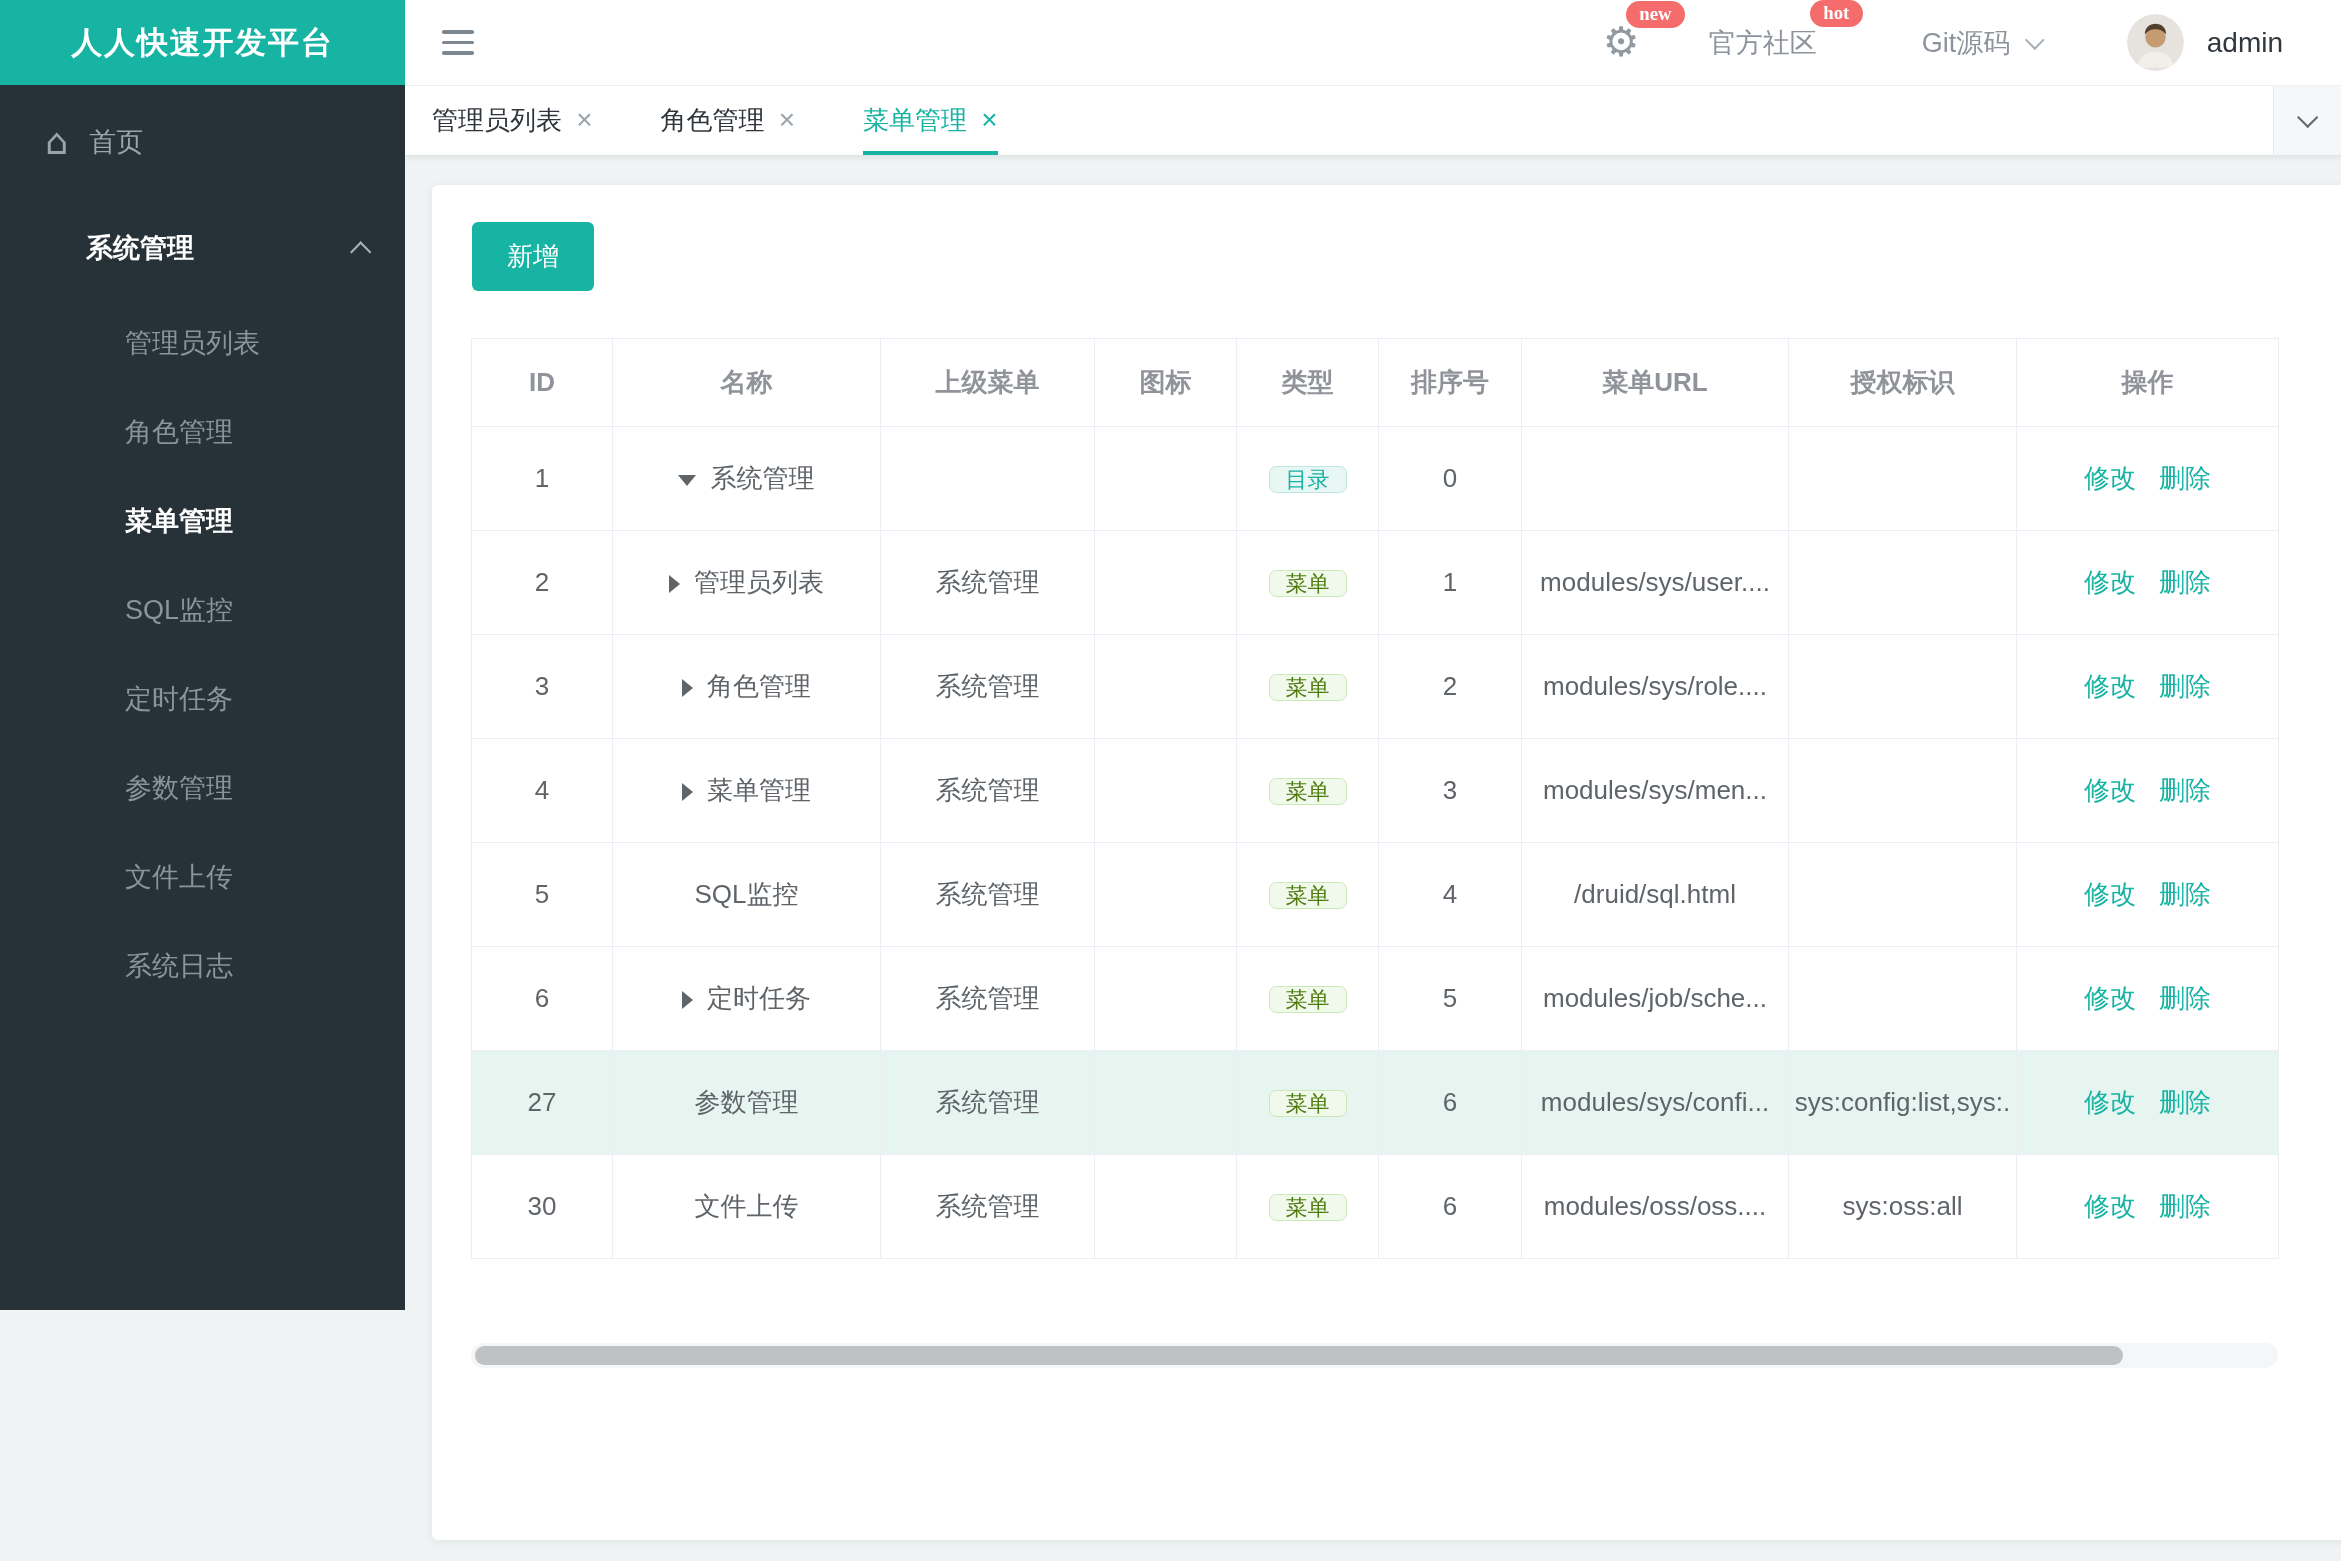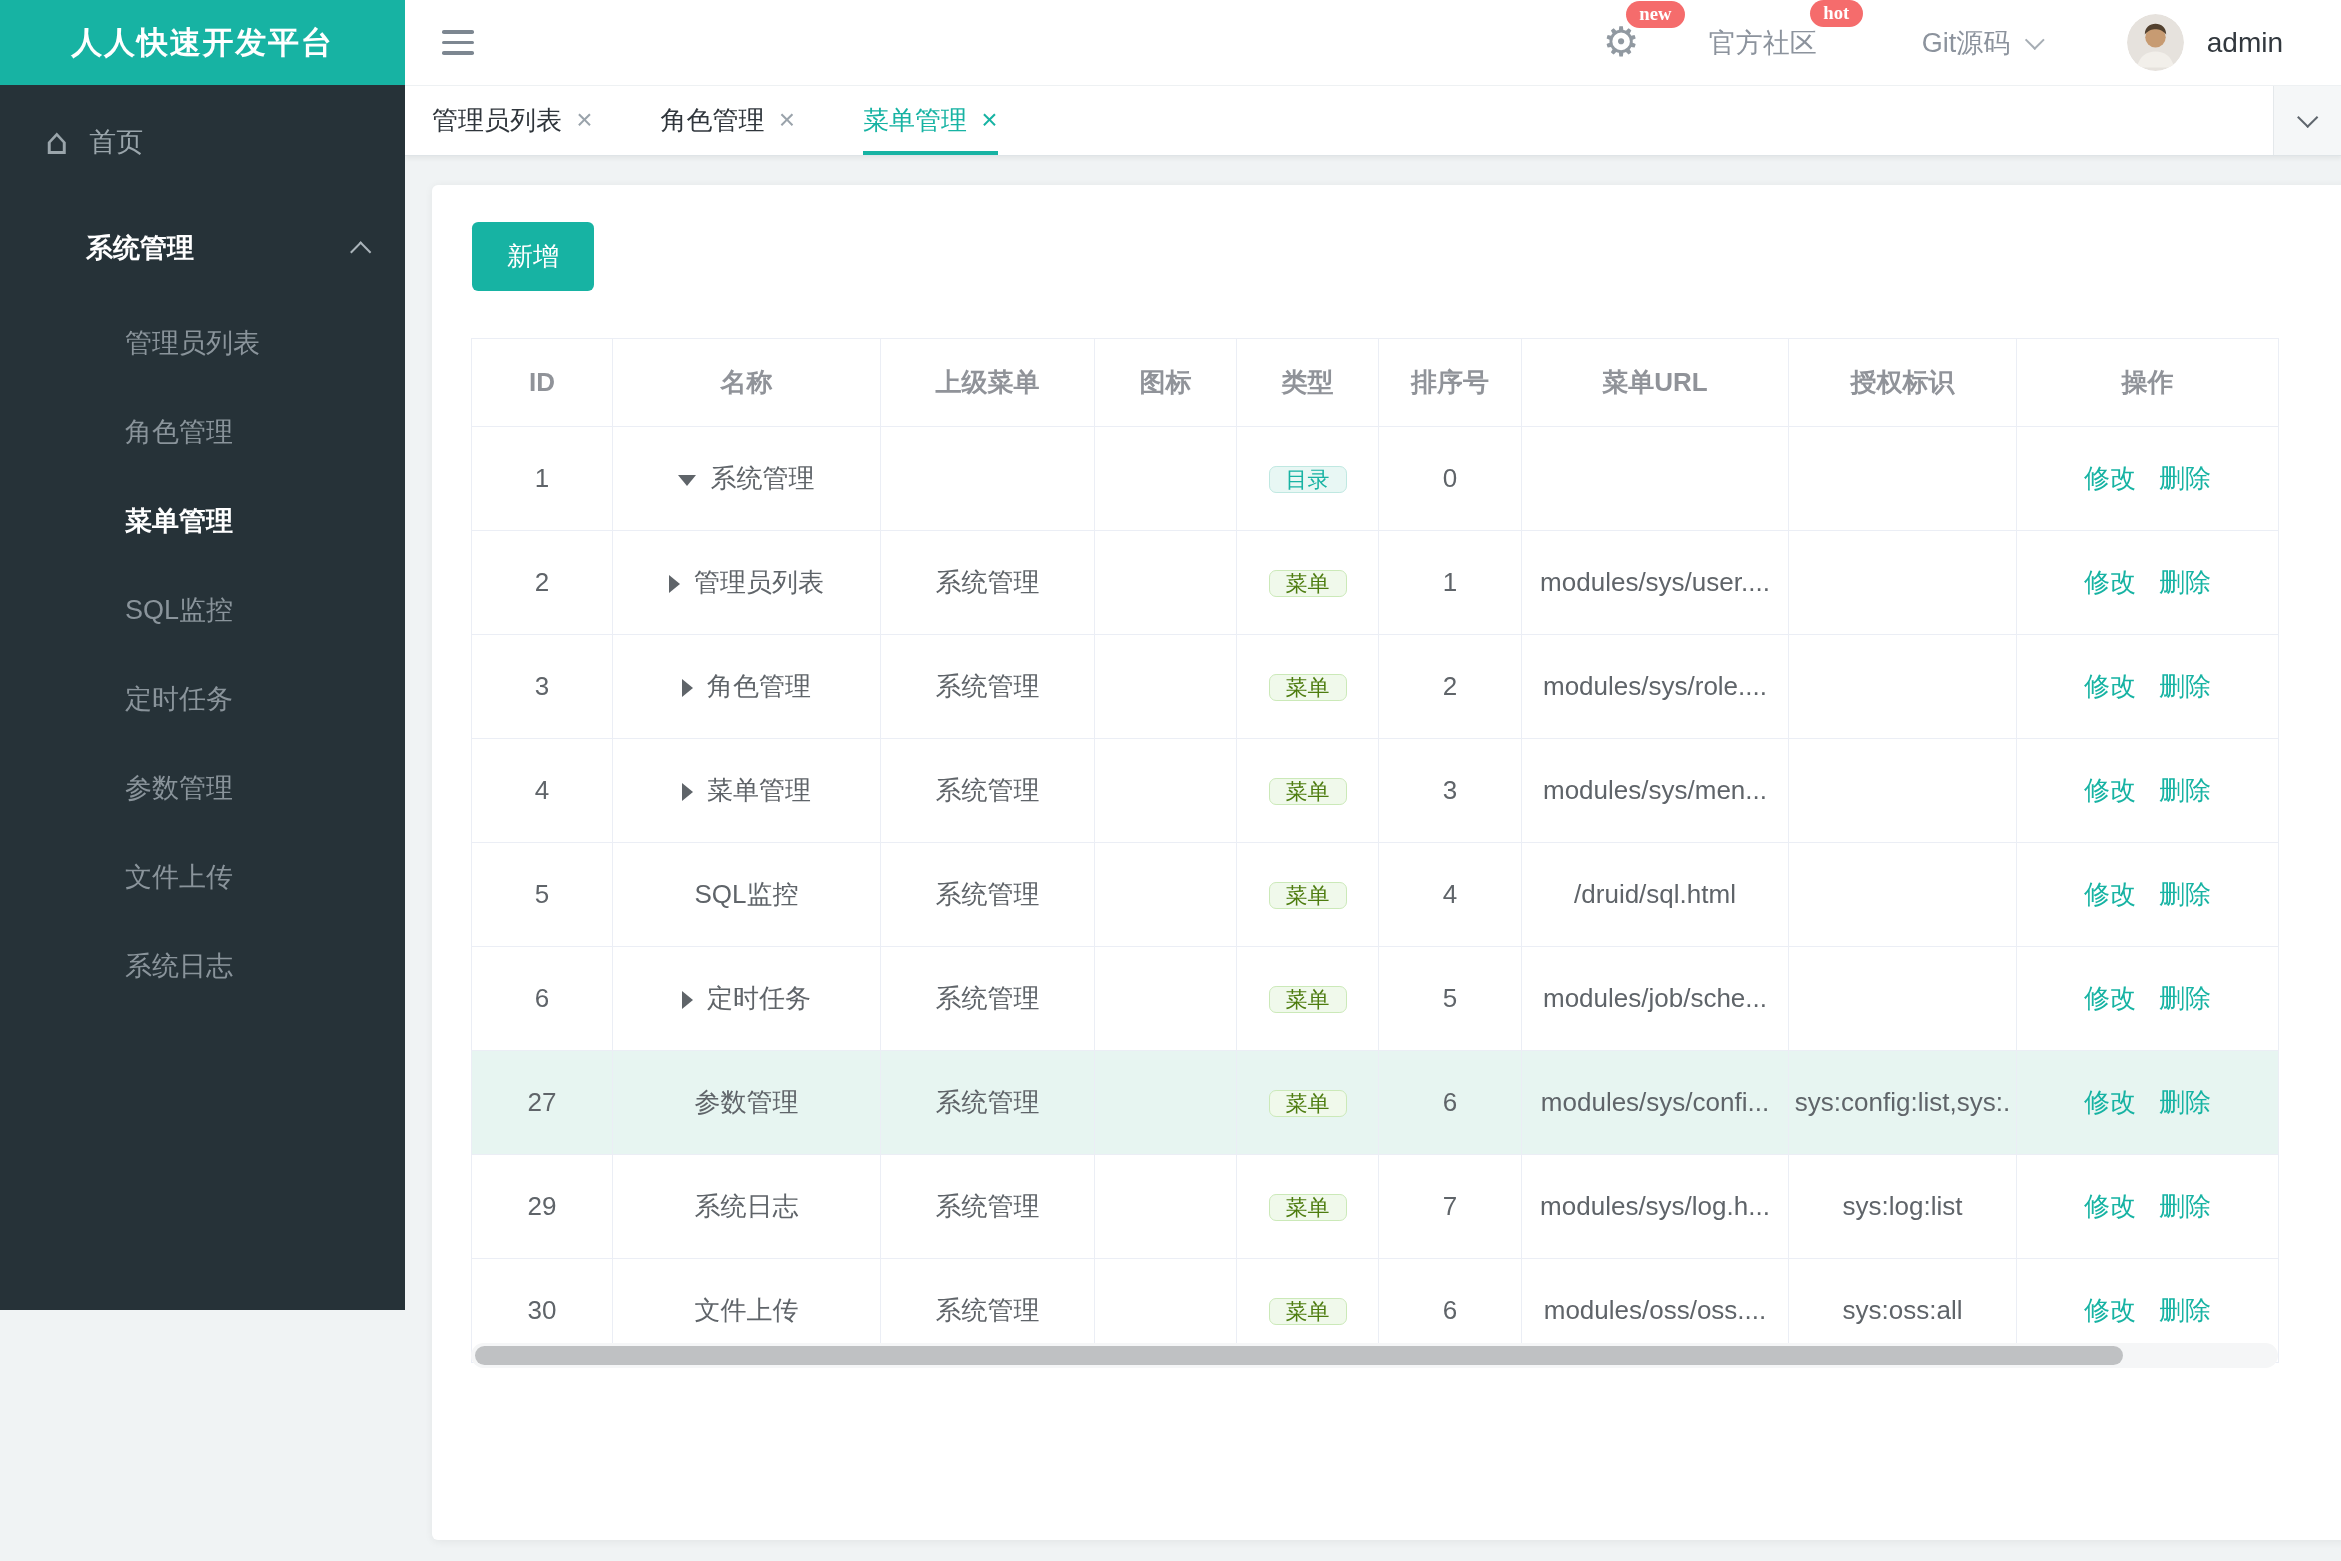--- a/index.html
+++ b/index.html
@@ -262,31 +262,20 @@
             <td><span>参数管理</span></td>
             <td>系统管理</td>
             <td></td>
             <td><span class="tag tag-menu">菜单</span></td>
             <td>6</td>
             <td>modules/sys/confi...</td>
             <td>sys:config:list,sys:.</td>
             <td><a class="op-link">修改</a><a class="op-link">删除</a></td>
           </tr>
           <tr>
-            <td>29</td>
-            <td><span>系统日志</span></td>
-            <td>系统管理</td>
-            <td></td>
-            <td><span class="tag tag-menu">菜单</span></td>
-            <td>7</td>
-            <td>modules/sys/log.h...</td>
-            <td>sys:log:list</td>
-            <td><a class="op-link">修改</a><a class="op-link">删除</a></td>
-          </tr>
-          <tr>
             <td>30</td>
             <td><span>文件上传</span></td>
             <td>系统管理</td>
             <td></td>
             <td><span class="tag tag-menu">菜单</span></td>
             <td>6</td>
             <td>modules/oss/oss....</td>
             <td>sys:oss:all</td>
             <td><a class="op-link">修改</a><a class="op-link">删除</a></td>
           </tr>

